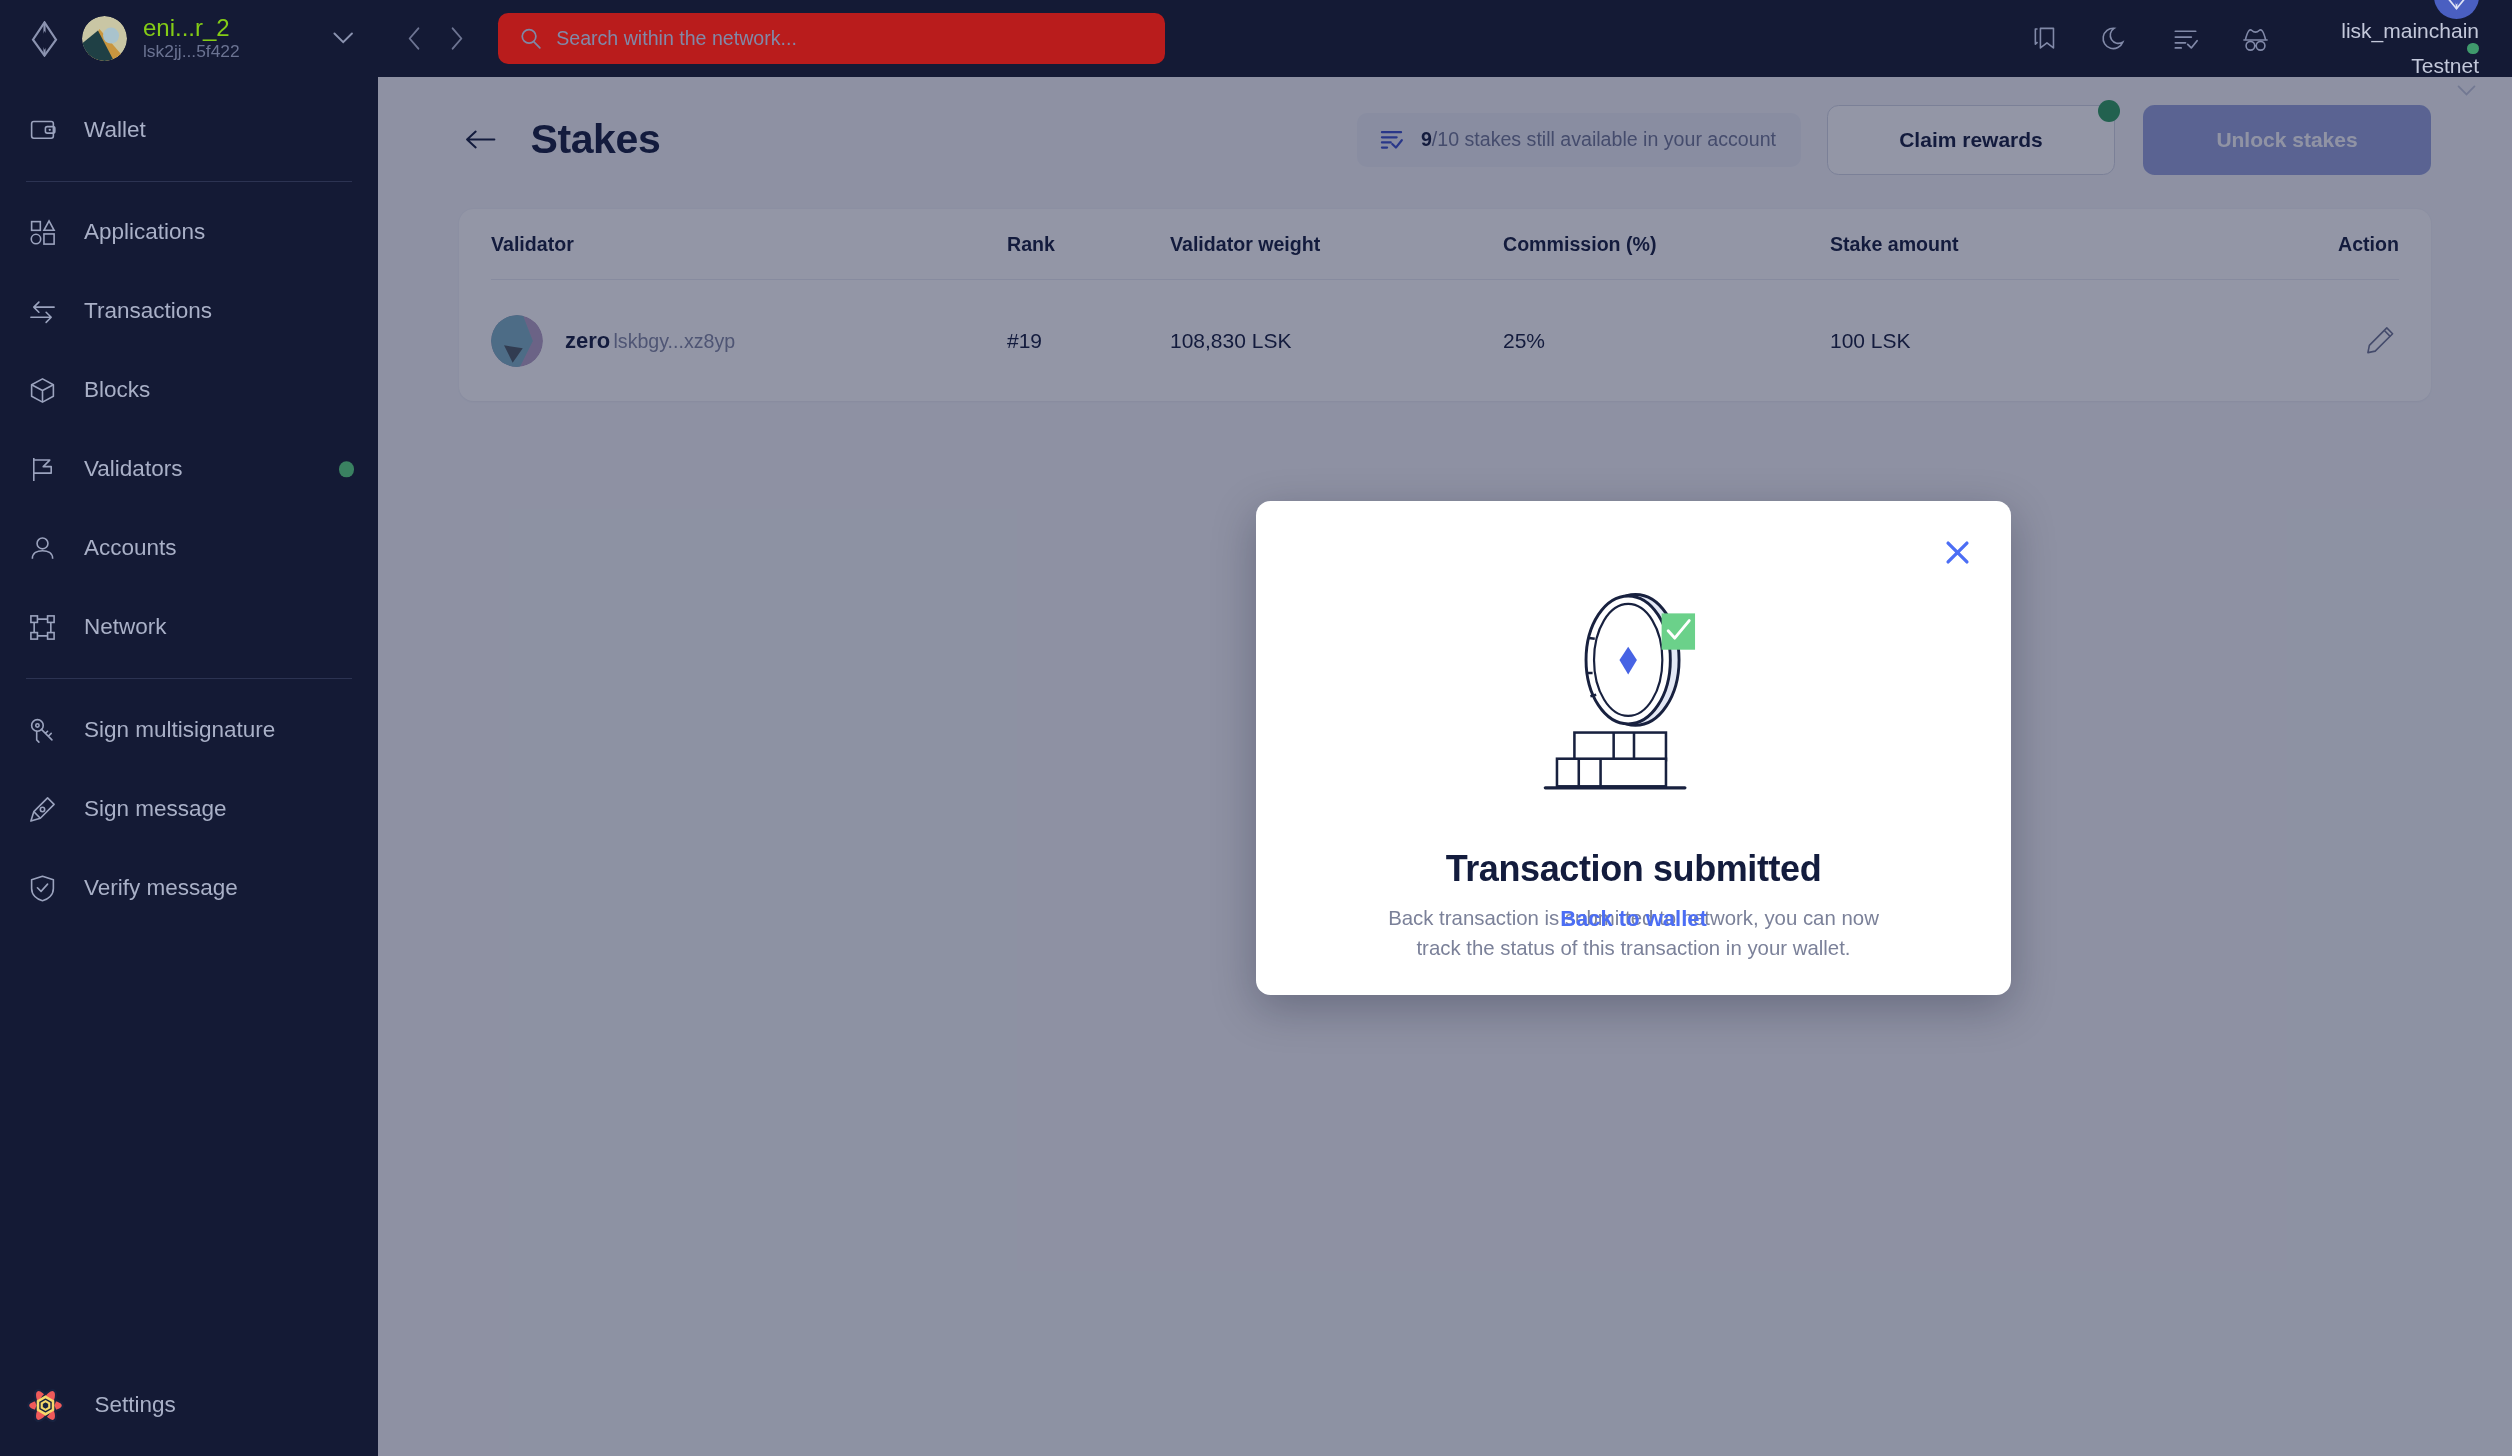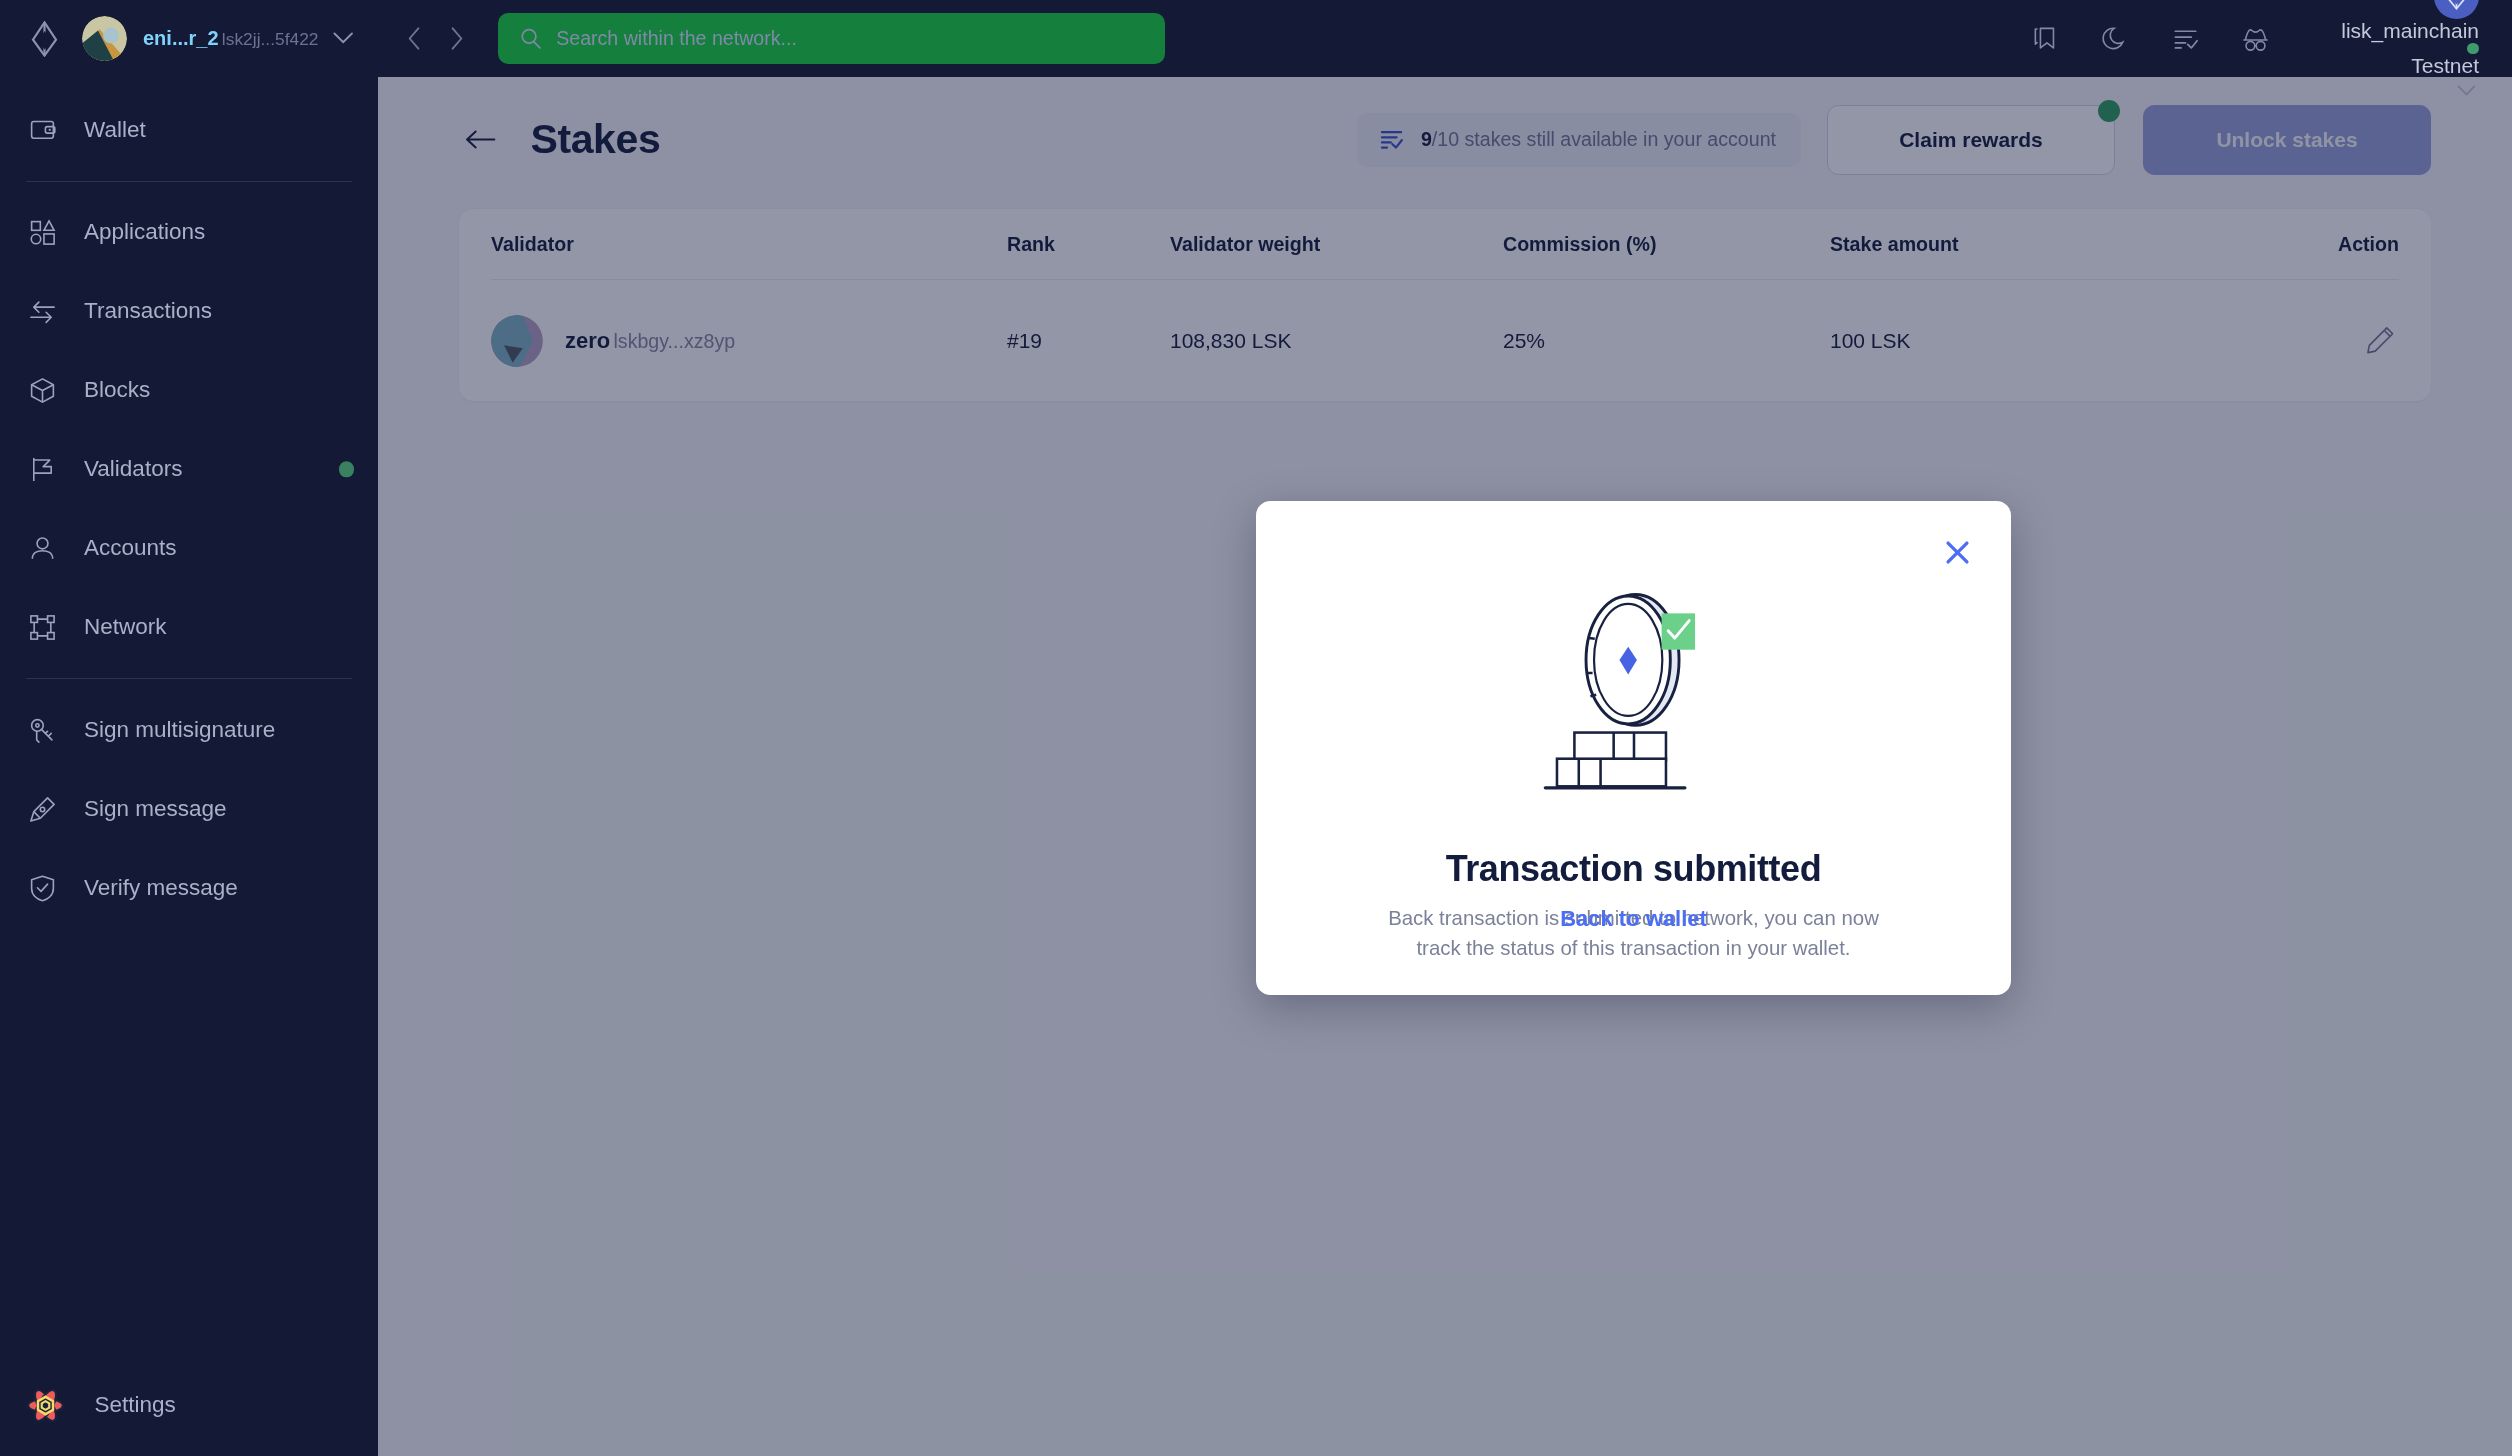--- a/index.html
+++ b/index.html
@@ -24,21 +24,21 @@
     height: 77px;
     display: flex; align-items: center;
     padding: 0 20.4px 0 25px;
     gap: 0;
   }
   .lisk-logo { width: 38px; height: 38px; flex: 0 0 38px; display:flex; align-items:center; justify-content:center; }
   .avatar-wrap { width: 45px; height: 45px; margin-left: 19px; flex: 0 0 45px; }
   .avatar-wrap svg { display:block; border-radius: 50%; }
   .acct-text { margin-left: 16px; flex: 1 1 auto; min-width: 0; }
   .acct-name {
-    font-size: 20px; color: #7dd3fc; font-weight: 700;
+    font-size: 24px; color: #84cc16; font-weight: 400;
     line-height: 25px; white-space: nowrap;
   }
   .acct-addr {
     font-size: 17.4px; color: #6b7392; line-height: 22px;
     white-space: nowrap; margin-top: 1.5px;
   }
   .chev-down { width: 29px; height: 29px; flex: 0 0 29px; display:flex;align-items:center;justify-content:center;}
 
   .sb-nav { padding-top: 13px; }
   .nav-item {
@@ -80,21 +80,21 @@
   .topbar {
     height: 77px; background: #141a35;
     display: flex; align-items: center;
     padding: 0 33px 0 19px;
     position: relative; z-index: 4;
   }
   .navarrows { display: flex; gap: 10.2px; margin-right: 25px; color: #6d7492; }
   .navarrow { width: 33px; height: 33px; display:flex;align-items:center;justify-content:center; cursor:pointer;}
   .searchbox {
     width: 667px; height: 51px;
-    background: #15803d; border-radius: 10.2px;
+    background: #b91c1c; border-radius: 10.2px;
     display: flex; align-items: center;
     padding: 0 19px;
   }
   .search-icon { width: 26px; height: 26px; color: #7f87a5; flex:0 0 26px; display:flex;align-items:center;justify-content:center;}
   .search-input {
     border: none; background: transparent; outline: none;
     margin-left: 13px; flex: 1 1 auto;
     font-family: "Liberation Sans", sans-serif;
     font-size: 19.6px; color: #c3c8da;
   }

